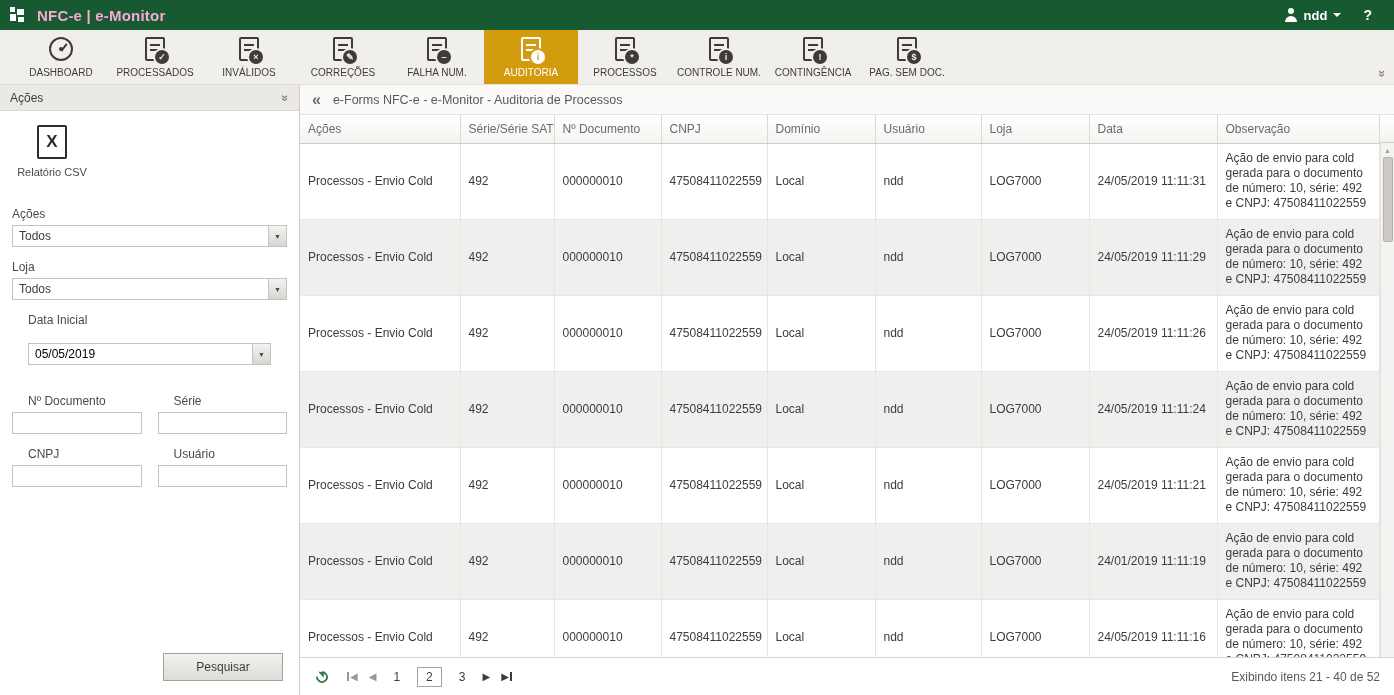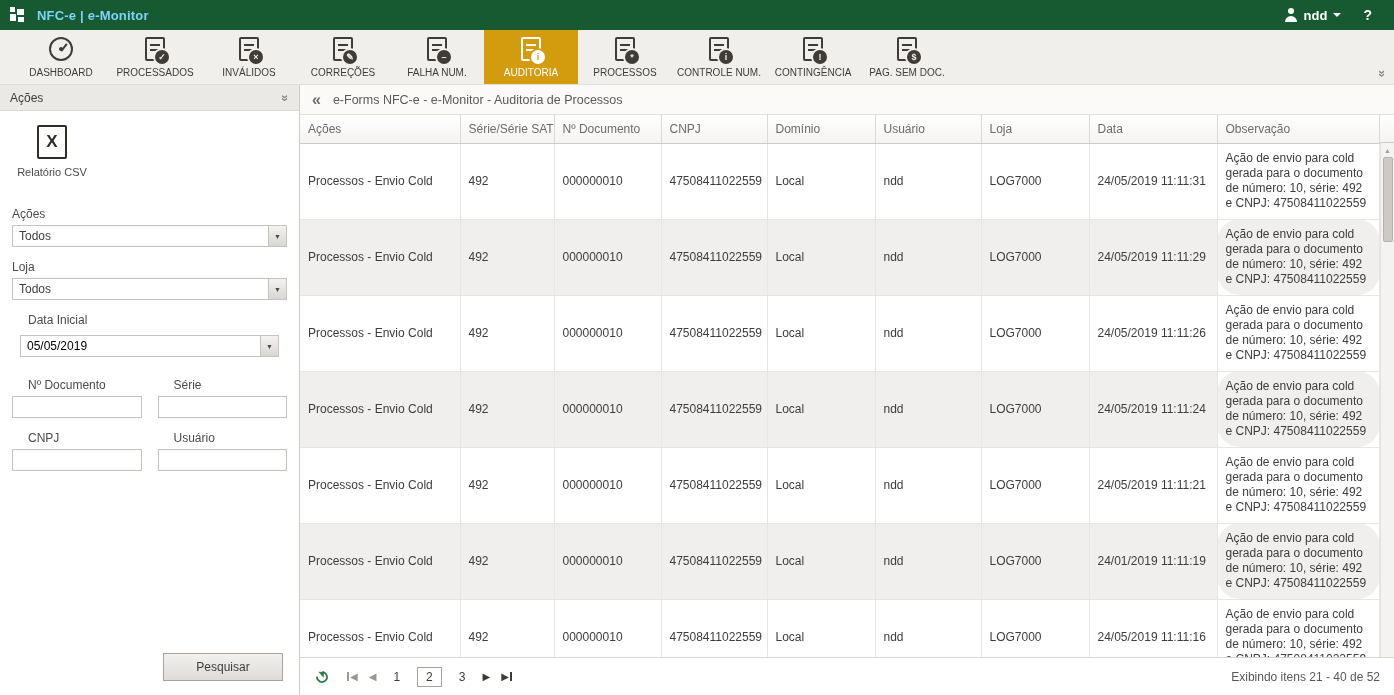--- a/index.html
+++ b/index.html
@@ -8,21 +8,21 @@
   .app { width:1394px; height:695px; display:flex; flex-direction:column; overflow:hidden; }
 
   
   .topbar { height:30px; background:#175931; display:flex; align-items:center; padding:0 10px; flex:none; }
   .logo { width:18px; height:17px; position:relative; margin-right:9px; }
   .logo i { position:absolute; background:#fff; }
   .logo .sq1 { left:0; top:0; width:5px; height:5px; }
   .logo .sq2 { left:7px; top:2px; width:7px; height:6px; }
   .logo .sq3 { left:0; top:7px; width:6px; height:7px; }
   .logo .sq4 { left:8px; top:10px; width:6px; height:5px; }
-  .app-title { color:#7dd3fc; font-size:13px; font-weight:bold; letter-spacing:.2px; }
+  .app-title { color:#f9a8d4; font-size:15px; font-weight:bold; letter-spacing:.2px; }
   .top-right { margin-left:auto; display:flex; align-items:center; gap:22px; padding-right:12px; }
   .user-menu { display:flex; align-items:center; gap:6px; color:#fff; cursor:pointer; }
   .user-icon { width:14px; height:14px; position:relative; }
   .user-icon::before { content:""; position:absolute; left:4px; top:0; width:6px; height:6px; border-radius:50%; background:#fff; }
   .user-icon::after { content:""; position:absolute; left:1px; bottom:0; width:12px; height:6px; border-radius:6px 6px 0 0; background:#fff; }
   .user-name { font-weight:bold; font-size:13px; }
   .caret-down { width:0; height:0; border:4px solid transparent; border-top-color:#fff; margin-top:4px; }
   .help-btn { color:#fff; font-size:14px; font-weight:bold; cursor:pointer; }
 
   
@@ -56,39 +56,39 @@
   .actions-body { padding:14px 0 16px; flex:none; }
   .csv-btn { width:96px; display:flex; flex-direction:column; align-items:center; gap:7px; cursor:pointer; margin-left:4px; }
   .csv-icon { width:30px; height:34px; border:2px solid #2e2b28; border-radius:2px; background:#fff; color:#2e2b28; font-weight:bold; font-size:17px; display:flex; align-items:center; justify-content:center; }
   .csv-label { font-size:11px; color:#4a4a4a; }
   .filter-form { flex:1; overflow:hidden; }
   .f-label { display:block; margin:13px 12px 4px; color:#4a4a4a; font-size:12px; }
   .field-row { display:flex; margin:0 12px; gap:16px; }
   .field-row .col { flex:1; min-width:0; }
   .field-row .f-label { margin:13px 16px 4px; }
   .select, .combo { display:flex; height:22px; border:1px solid #c6c3be; background:#fff; align-items:stretch; margin:0 12px; }
-  .field-row .select, .field-row .combo { margin:8px; }
+  .field-row .select, .field-row .combo { margin:16px; }
   .select-value { flex:1; display:flex; align-items:center; padding:0 6px; color:#3c3c3c; }
   .dd-btn { width:18px; flex:none; border-left:1px solid #c6c3be; background:linear-gradient(#f4f3f1,#d9d6d2); color:#4a4a4a; font-size:7px; display:flex; align-items:center; justify-content:center; cursor:pointer; }
   input.text { height:22px; border:1px solid #c6c3be; padding:0 6px; font:inherit; width:100%; background:#fff; }
   .combo input { flex:1; border:none; outline:none; padding:0 6px; font:inherit; min-width:0; }
   .sidebar-bottom { flex:none; padding:0 16px 14px; display:flex; justify-content:flex-end; }
   .search-btn { width:120px; height:28px; background:linear-gradient(#f2f1ef,#dedbd7); border:1px solid #a5a29d; border-radius:0; font:inherit; color:#3c3c3c; cursor:pointer; }
 
   
   .main { flex:1; display:flex; flex-direction:column; min-width:0; background:#fff; }
   .breadcrumb-bar { height:30px; flex:none; display:flex; align-items:center; gap:12px; padding:0 12px; background:#fbfaf9; border-bottom:1px solid #e3e1dd; }
   .collapse-left { font-size:16px; color:#6b6b6b; cursor:pointer; font-weight:bold; }
   .breadcrumb { color:#595959; font-size:12.5px; }
   .grid-area { flex:1; min-height:0; position:relative; overflow:hidden; }
   table.grid { border-collapse:collapse; table-layout:fixed; width:calc(100% - 14px); }
   .grid th { height:28px; background:linear-gradient(#ffffff,#f4f3f1); border-right:1px solid #dddad6; border-bottom:1px solid #cfccc8; font-weight:normal; color:#6b6b6b; text-align:left; padding:0 8px; font-size:12px; white-space:nowrap; overflow:hidden; }
   .grid td { height:76px; border-right:1px solid #e8e6e2; border-bottom:1px solid #e8e6e2; padding:2px 8px; vertical-align:middle; font-size:12px; color:#3c3c3c; overflow:hidden; white-space:nowrap; }
   .grid tbody tr:nth-child(even) td { background:#f0efed; }
-  .grid td.obs-cell { white-space:normal; line-height:15px; padding:4px 8px;border-radius:23px; }
+  .grid td.obs-cell { white-space:normal; line-height:15px; padding:4px 8px; }
   .hdr-filler { position:absolute; top:0; right:0; width:14px; height:28px; background:linear-gradient(#ffffff,#f4f3f1); border-bottom:1px solid #cfccc8; }
   .vscrollbar { position:absolute; top:28px; right:0; bottom:0; width:14px; background:#f4f3f1; border-left:1px solid #e3e1dd; display:flex; flex-direction:column; align-items:center; cursor:pointer; }
   .sb-arrow { color:#a19e99; font-size:7px; padding:4px 0 3px; }
   .sb-thumb { width:10px; height:85px; background:#cdcac6; border:1px solid #b5b2ae; border-radius:2px; }
   .paging-bar { height:38px; flex:none; border-top:1px solid #d8d5d1; display:flex; align-items:center; gap:11px; padding:0 14px; background:#fff; }
   .pg-refresh { position:relative; width:16px; height:16px; cursor:pointer; margin-right:6px; }
   .rf-c { position:absolute; inset:2px; border:2px solid #2f7a4d; border-radius:50%; border-top-color:transparent; transform:rotate(-40deg); }
   .rf-a { position:absolute; top:-1px; right:2px; width:0; height:0; border:4px solid transparent; border-bottom-color:#2f7a4d; transform:rotate(48deg); }
   .pg-btn { display:flex; align-items:center; font-size:10px; cursor:pointer; gap:1px; color:#3f3c38; }
   .pg-btn.dim { color:#9b9893; }

